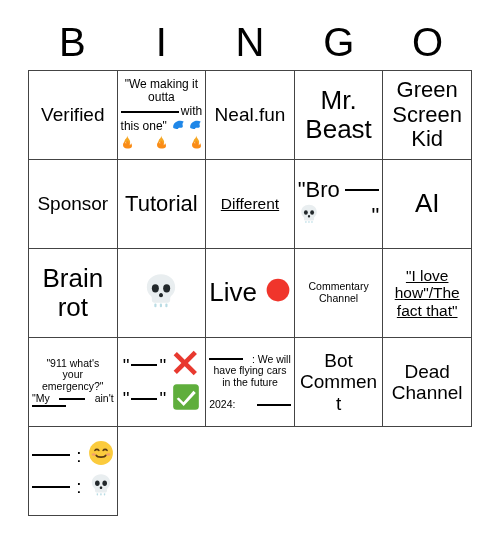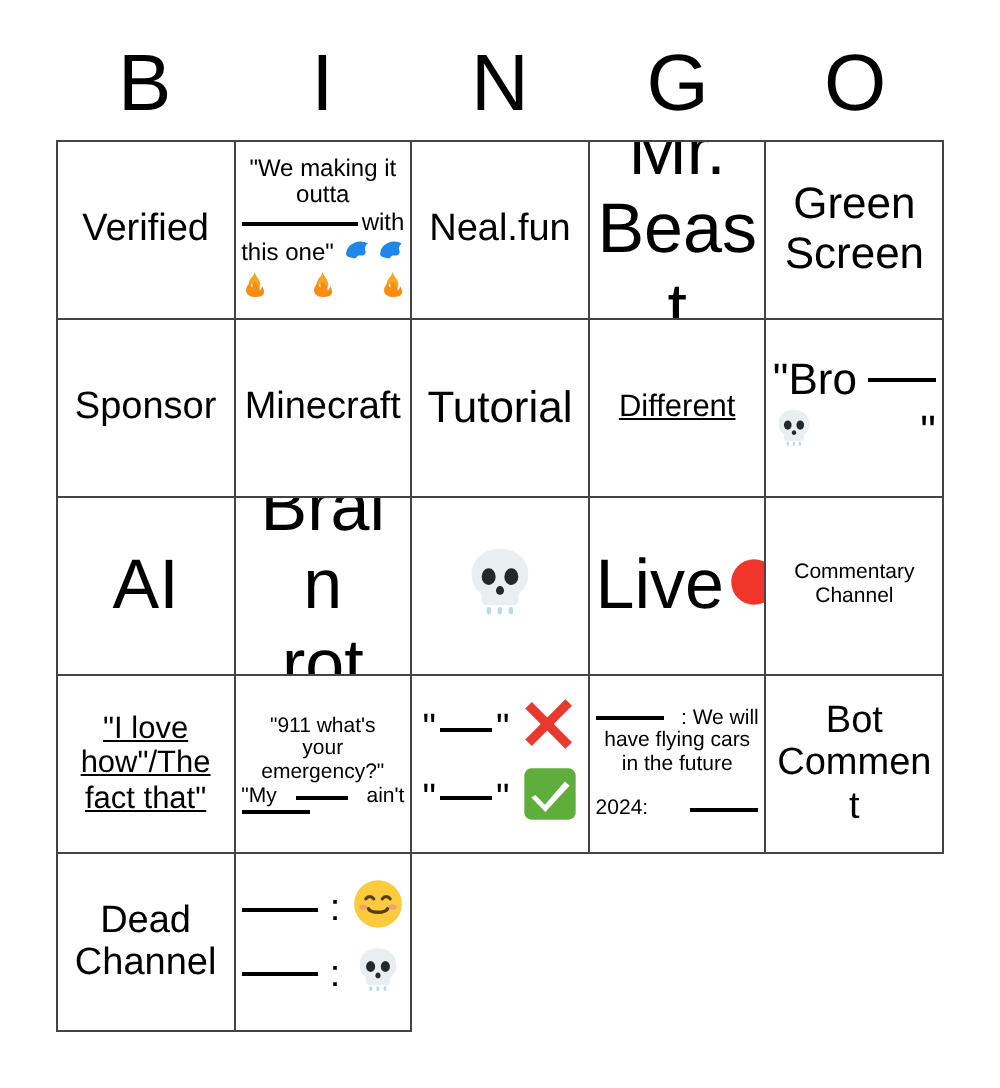--- a/index.html
+++ b/index.html
@@ -65,21 +65,21 @@
     overflow: hidden;
     background: #ffffff;
   }
   .cell-inner {
     width: 100%;
     text-align: center;
     line-height: 1.12;
     word-wrap: break-word;
   }
   
-  .fs-xl { font-size: 35px; }
+  .fs-xl { font-size: 26px; }
   .fs-lg { font-size: 22px; }
   .fs-md { font-size: 19px; }
   .fs-sm { font-size: 15.5px; text-decoration: underline; }
   .fs-xs { font-size: 12px; }
   .fs-xxs { font-size: 10.5px; }
 
   .blank {
     display: inline-block;
     border-bottom: 2px solid #000;
     vertical-align: baseline;
@@ -178,30 +178,28 @@
         <span class="line">Beast</span>
       </div>
     </div>
 
 
 
     <div class="cell">
       <div class="cell-inner fs-lg">
         <span class="line">Green</span>
         <span class="line">Screen</span>
+        <span class="line">Kid</span>
       </div>
     </div>
 
     <div class="cell">
       <div class="cell-inner fs-md">Sponsor</div>
     </div>
 
-    <div class="cell">
-      <div class="cell-inner fs-md">Minecraft</div>
-    </div>
 
     <div class="cell">
       <div class="cell-inner fs-lg">Tutorial</div>
     </div>
 
     <div class="cell">
       <div class="cell-inner fs-sm">
         <span class="line">Different</span>
       </div>
     </div>

